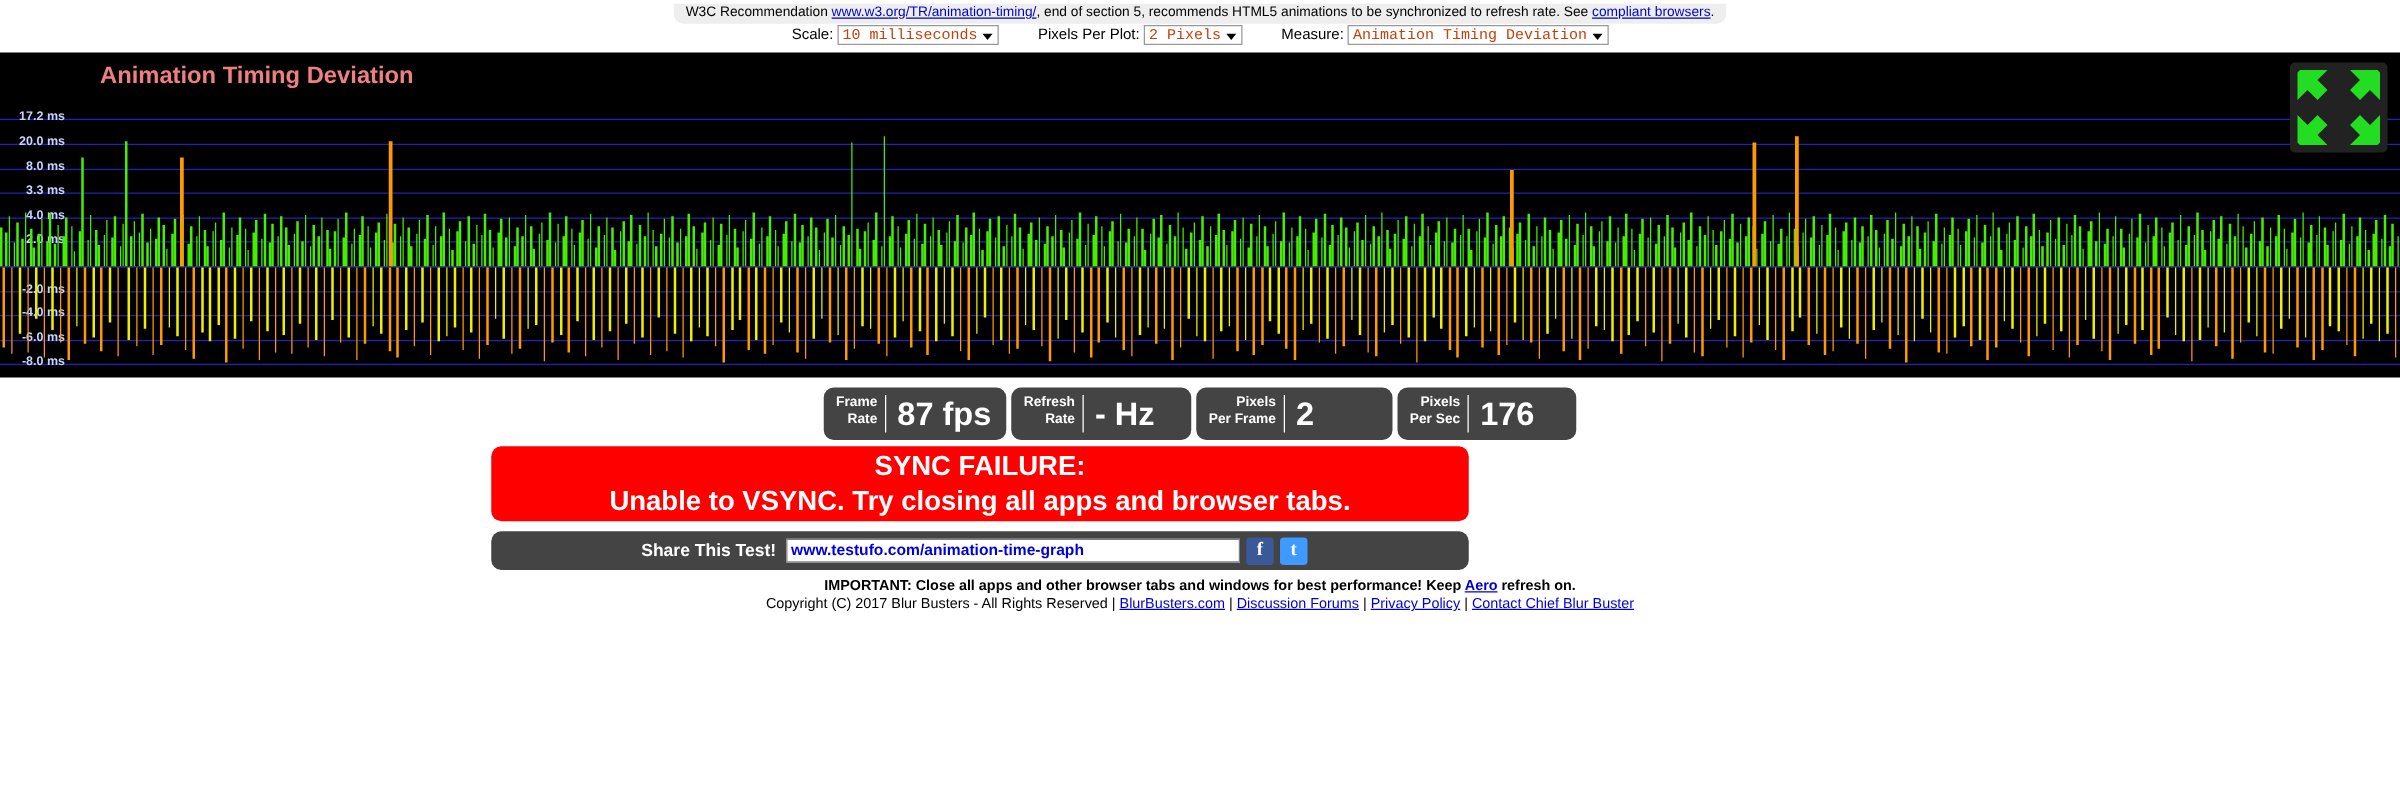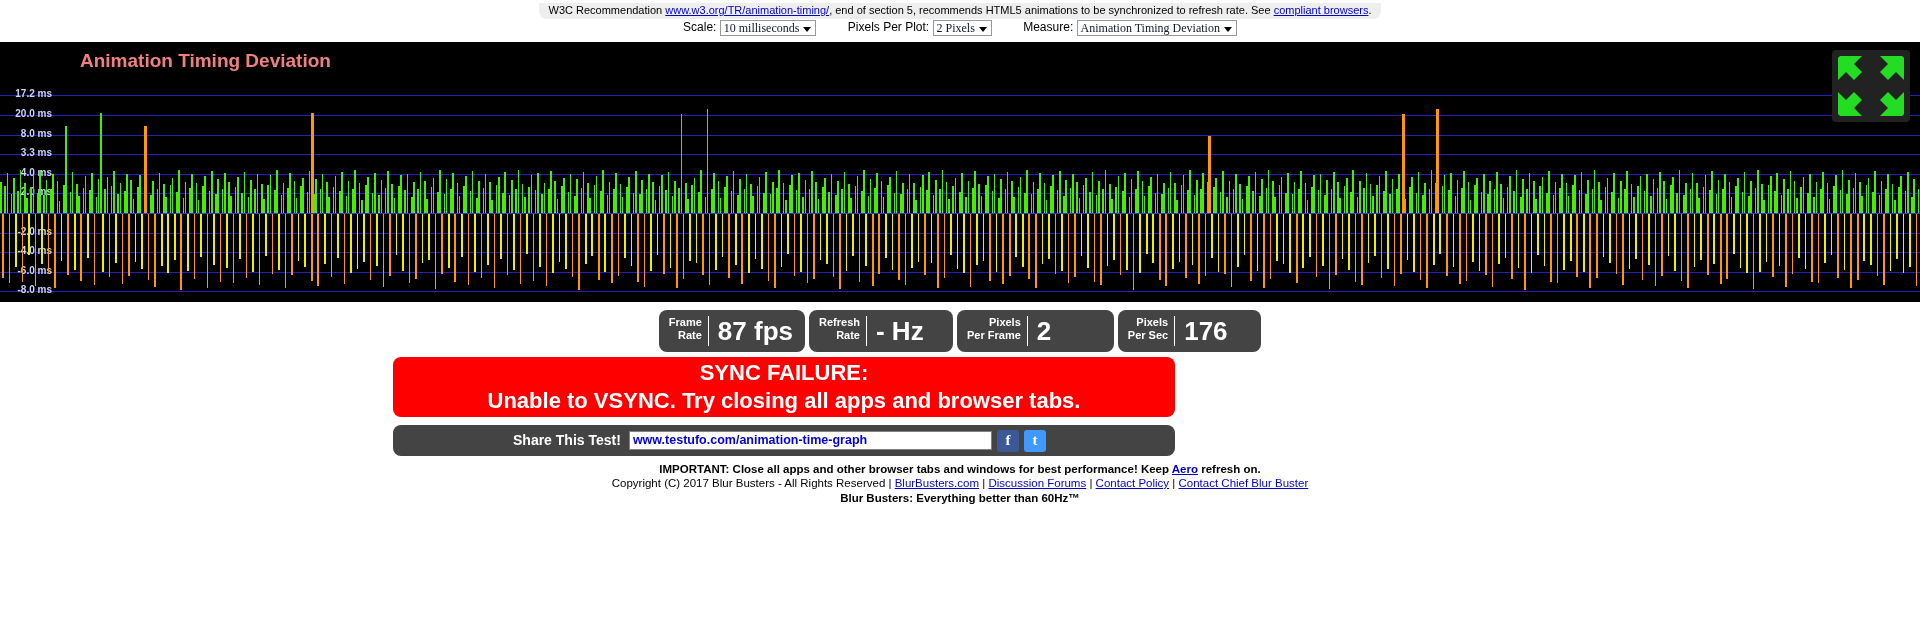--- a/index.html
+++ b/index.html
@@ -42,22 +42,22 @@
     color: #000;
     white-space: nowrap;
   }
   .controls .ctl { display: inline-block; margin: 0 14px; }
   .controls label { font-size: 12px; }
   .fakeselect {
     display: inline-block;
     border: 1px solid #999;
     background: #ffffff;
     font-size: 12px;
-    font-family: Liberation Serif, serif;
-    color: #0f172a;
+    font-family: Liberation Mono, monospace;
+    color: #c2410c;
     padding: 0px 16px 0px 3px;
     position: relative;
     height: 16px;
     line-height: 15px;
     vertical-align: middle;
     cursor: pointer;
   }
   .fakeselect::after {
     content: "";
     position: absolute; right: 4px; top: 6px;
@@ -1183,17 +1183,16 @@
     <span id="share-label">Share This Test!</span><span id="share-url">www.testufo.com/animation-time-graph</span><span class="social fb"><span>f</span></span><span class="social tw"><span>t</span></span>
   </div>
 
   <div id="sync-banner">
     <span class="l1">SYNC FAILURE:</span>
     <span class="l2">Unable to VSYNC. Try closing all apps and browser tabs.</span>
   </div>
 
   <div id="footer">
     <span class="line bold"><span>IMPORTANT: Close all apps and other browser tabs and windows for best performance! Keep </span><a href="#">Aero</a><span> refresh on.</span></span>
-    <span class="line"><span>Copyright (C) 2017 Blur Busters - All Rights Reserved | </span><a href="#">BlurBusters.com</a><span> | </span><a href="#">Discussion Forums</a><span> | </span><a href="#">Contact Policy</a><span> | </span><a href="#">Contact Chief Blur Buster</a></span>
-    <span class="line line4">Blur Busters: Everything better than 60Hz™</span>
+    <span class="line"><span>Copyright (C) 2017 Blur Busters - All Rights Reserved | </span><a href="#">BlurBusters.com</a><span> | </span><a href="#">Discussion Forums</a><span> | </span><a href="#">Privacy Policy</a><span> | </span><a href="#">Contact Chief Blur Buster</a></span>
   </div>
 
 </div>
 
 </body></html>

